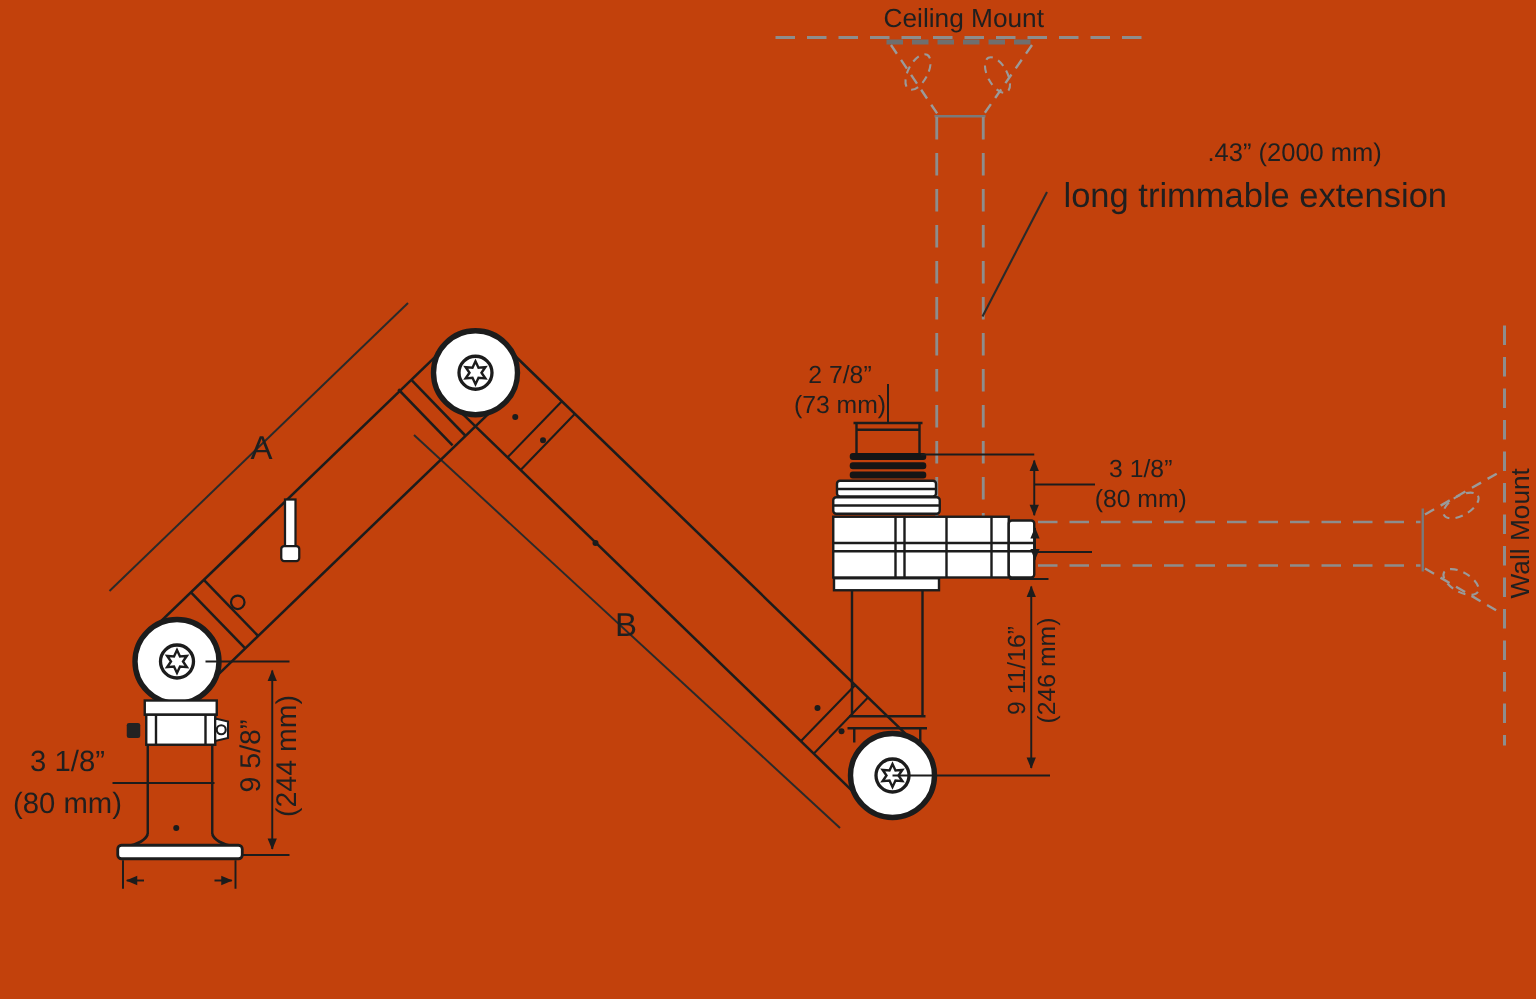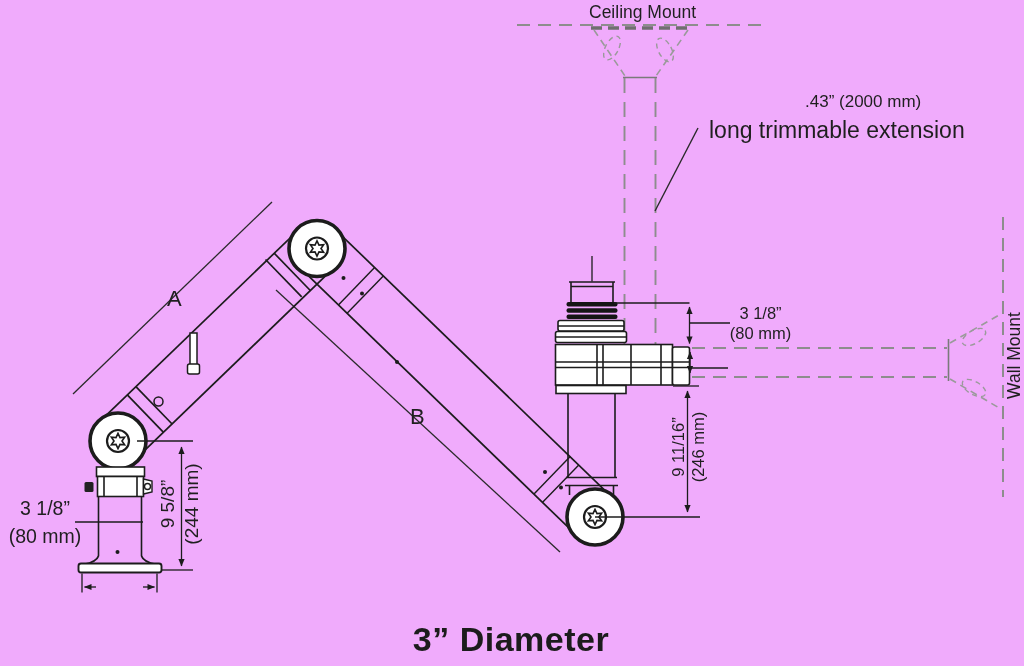--- a/index.html
+++ b/index.html
@@ -1,16 +1,16 @@
 <!DOCTYPE html>
 <html><head>
 <meta charset="utf-8">
 <style>
   html,body{margin:0;padding:0;background:#ffffff;}
-  #stage{position:relative;width:1024px;height:666px;background:#f0abfc;overflow:hidden;
+  #stage{position:relative;width:1024px;height:666px;background:#c2410c;overflow:hidden;
          font-family:"Liberation Sans", sans-serif;color:#1c1c1c;}
   #stage svg{position:absolute;left:0;top:0;}
   .lbl{position:absolute;white-space:nowrap;color:#1f1f1f;}
   .dim2{position:absolute;text-align:center;color:#1f1f1f;}
   .dim2 span{display:block;}
   .rot{transform:rotate(-90deg);transform-origin:center center;}
   .seg{position:absolute;font-size:22px;color:#1f1f1f;}
   #title{position:absolute;left:361px;top:620px;width:300px;text-align:center;
          font-size:34px;font-weight:bold;letter-spacing:.5px;}
 </style>
@@ -154,20 +154,24 @@
   </g>
 </svg>
 
   <div class="lbl" style="left:589px;top:2px;font-size:17.5px;">Ceiling Mount</div>
 
   <div class="lbl" style="left:805px;top:92px;font-size:17px;">.43” (2000 mm)</div>
   <div class="lbl" style="left:709px;top:117px;font-size:23px;">long trimmable extension</div>
 
   <div class="lbl rot" style="left:954px;top:345px;width:120px;text-align:center;font-size:17.5px;">Wall Mount</div>
 
+  <div class="dim2" style="left:510px;top:241px;width:100px;font-size:16.5px;line-height:19.5px;">
+    <span>2 7/8”</span>
+    <span>(73 mm)</span>
+  </div>
 
   <div class="dim2" style="left:710px;top:304px;width:101px;font-size:16.5px;line-height:19.5px;">
     <span>3 1/8”</span>
     <span>(80 mm)</span>
   </div>
 
 
   <div class="dim2 rot" style="left:618px;top:427px;width:140px;font-size:16.5px;line-height:20px;">
     <span>9 11/16”</span>
     <span>(246 mm)</span>
@@ -182,14 +186,13 @@
     <span>3 1/8”</span>
     <span>(80 mm)</span>
   </div>
 
   <div class="dim2" style="left:59px;top:571px;width:120px;font-size:19.5px;line-height:26px;">
   </div>
 
   <div class="seg" style="left:167px;top:286px;">A</div>
   <div class="seg" style="left:410px;top:404px;">B</div>
 
-  <div id="title">3” Diameter</div>
 </div>
 
 </body></html>

